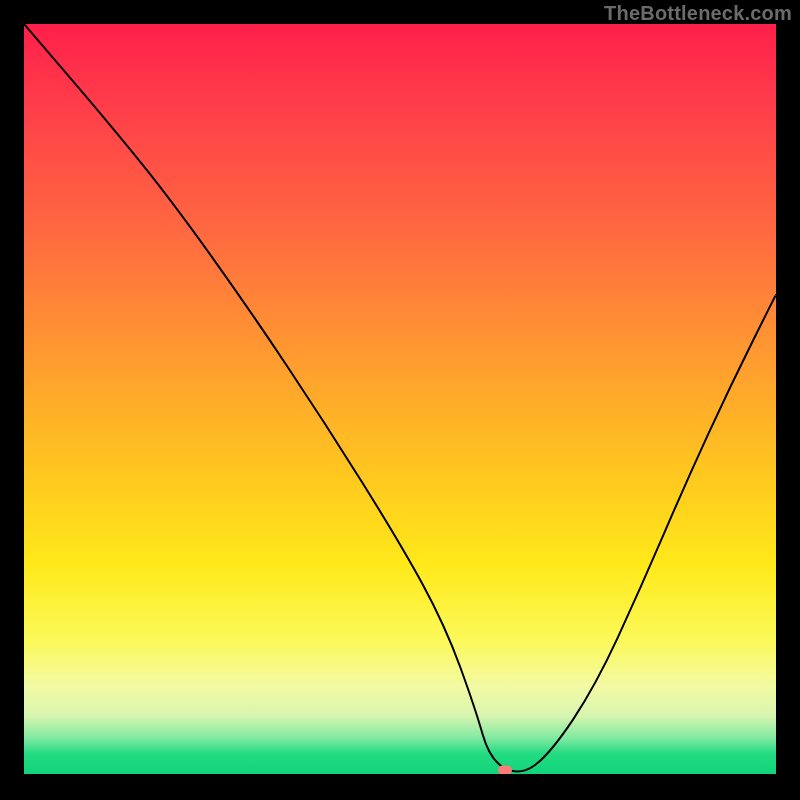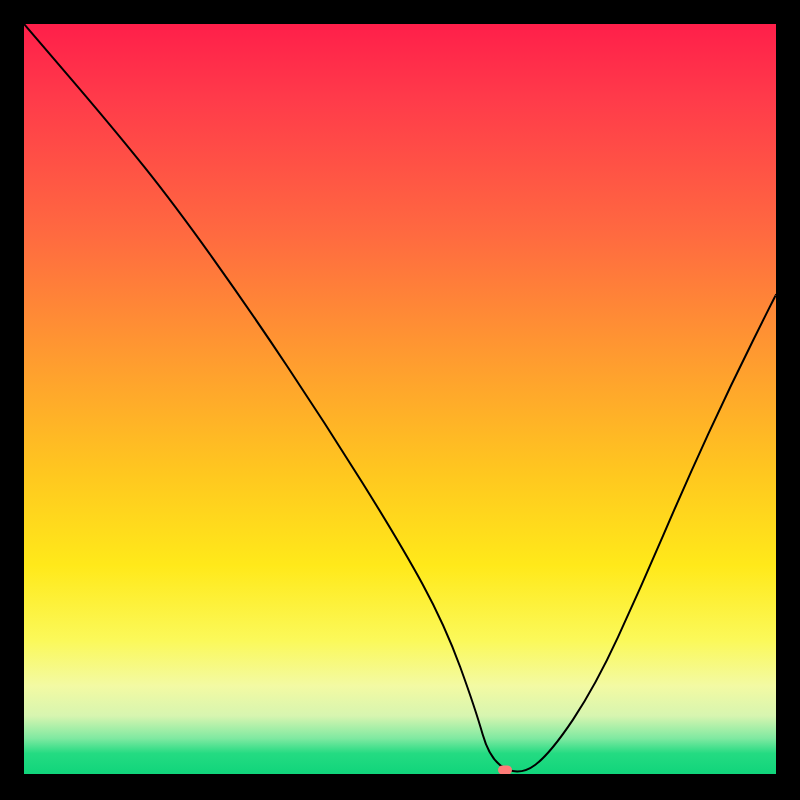--- a/index.html
+++ b/index.html
@@ -83,13 +83,14 @@
   <div class="plot-area"></div>
 
   <svg class="curve-svg" viewBox="0 0 752 752" preserveAspectRatio="none">
     <path id="curve-path" class="curve-path" d="M 0.0 0.0 Q 0.0 0.0 45.1 52.6 Q 90.2 105.3 120.3 142.9 Q 150.4 180.5 188.0 233.1 Q 225.6 285.8 263.2 342.2 Q 300.8 398.6 338.4 458.7 Q 376.0 518.9 398.6 560.2 Q 421.1 601.6 436.2 643.0 Q 451.2 684.3 458.7 710.6 Q 466.2 737.0 481.3 744.5 Q 496.3 752.0 511.4 740.7 Q 526.4 729.4 549.0 695.6 Q 571.5 661.8 594.1 612.9 Q 616.6 564.0 639.2 511.4 Q 661.8 458.7 684.3 409.8 Q 706.9 361.0 729.4 315.8 T 752.0 270.7"></path>
   </svg>
 
   <div id="marker" class="marker" style="left: 505.28px; top: 769.984px;"></div>
 
   <div class="x-axis-line"></div>
 
+  <div class="watermark">TheBottleneck.com</div>
 </div>
 
 </body></html>

